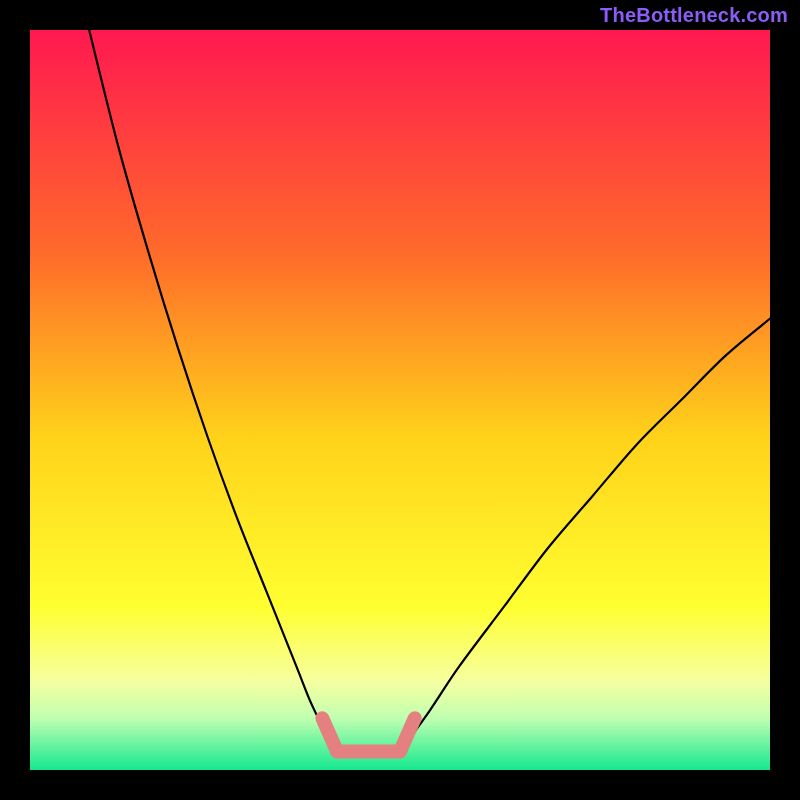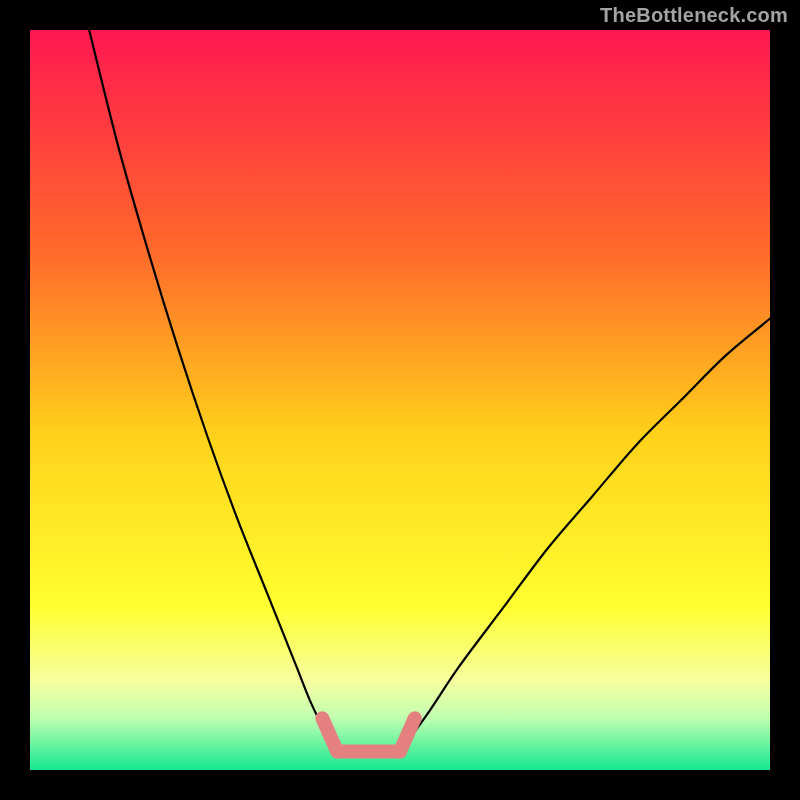--- a/index.html
+++ b/index.html
@@ -14,21 +14,21 @@
   .frame {
     position: relative;
     width: 800px;
     height: 800px;
     background: #000;
   }
   .watermark {
     position: absolute;
     top: 4px;
     right: 12px;
-    color: #a3a3a3;
+    color: #8b5cf6;
     font-size: 20px;
     font-weight: 600;
     letter-spacing: 0.2px;
     user-select: none;
   }
   .plot {
     position: absolute;
     left: 30px;
     top: 30px;
     width: 740px;

